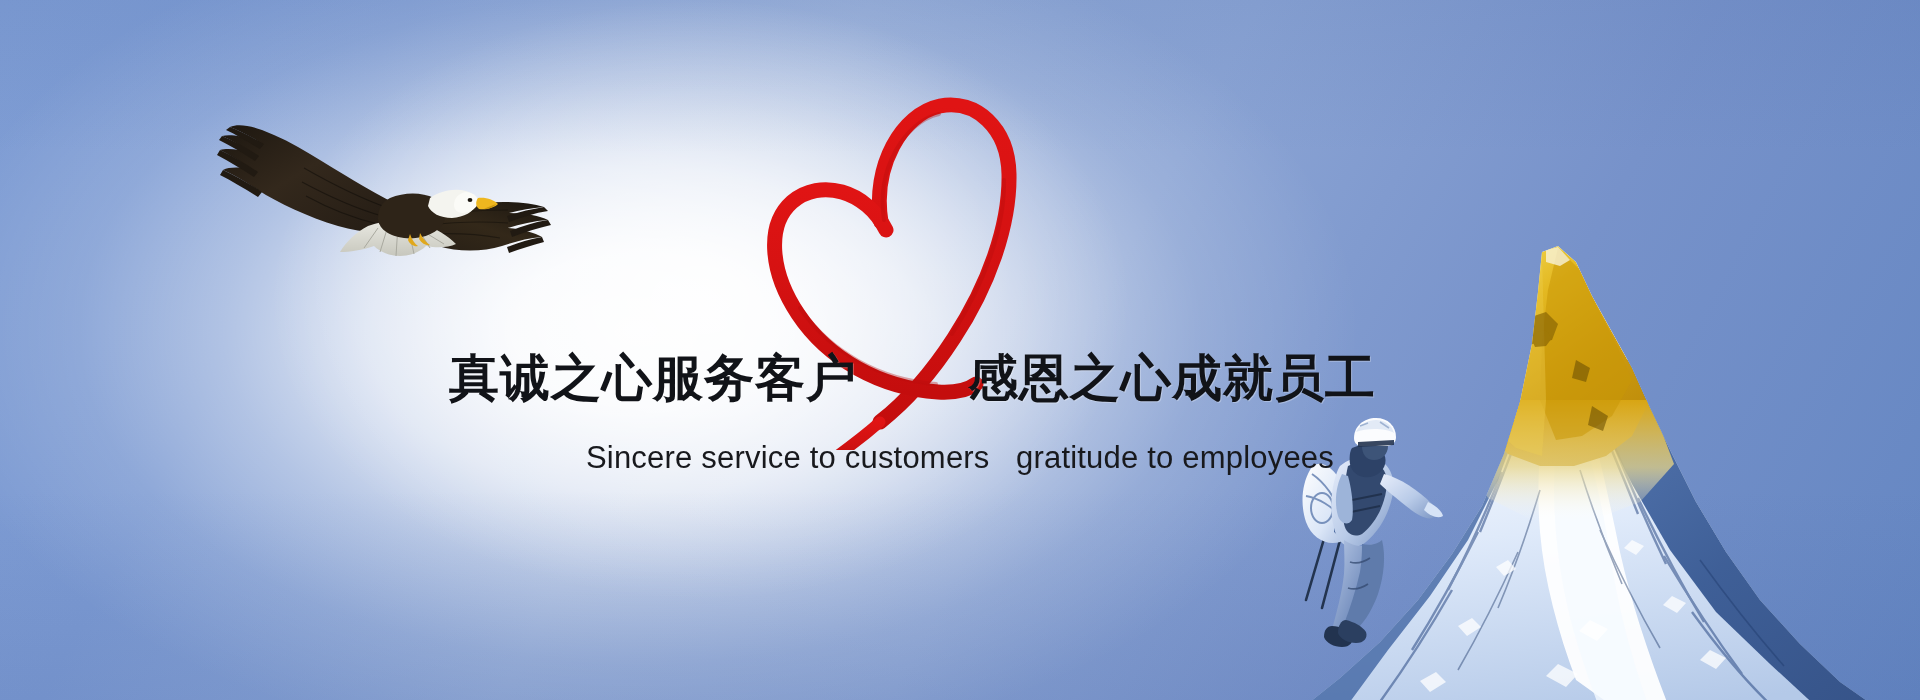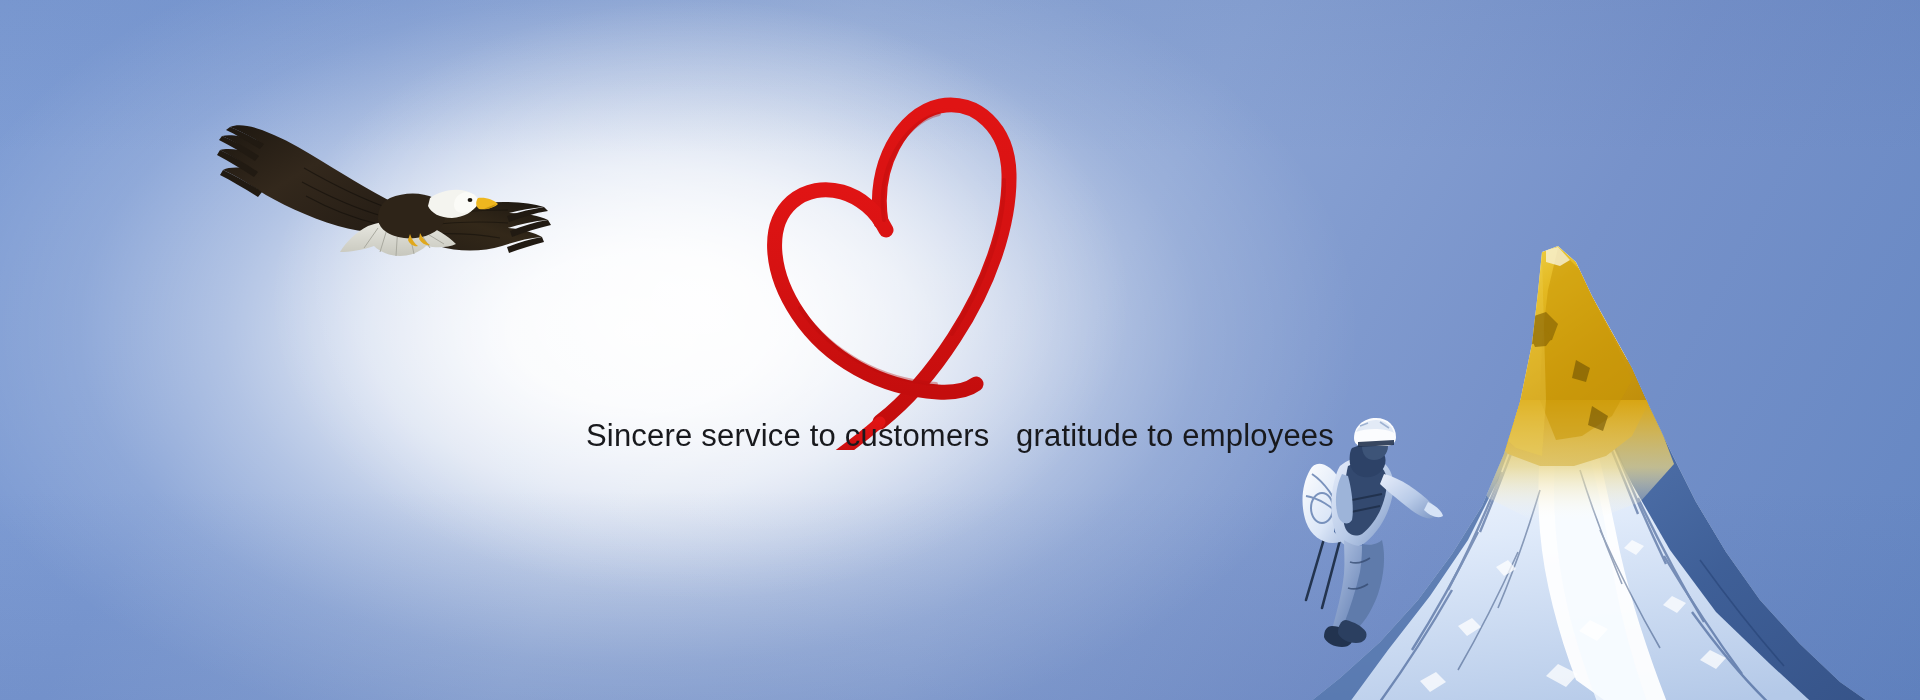--- a/index.html
+++ b/index.html
@@ -73,21 +73,21 @@
     position:absolute;top:0;
     font-family:"DejaVu Sans","Liberation Sans",sans-serif;
     font-weight:bold;font-size:50px;line-height:64px;
     color:#111318;letter-spacing:1px;white-space:nowrap;
     text-shadow:1px 1px 0 rgba(255,255,255,.28);
   }
   .hl-left{left:449px;}
   .hl-right{left:968px;}
 
   .subline{
-    position:absolute;top:414px;left:0;width:1920px;text-align:center;
+    position:absolute;top:436px;left:0;width:1920px;text-align:center;
   }
   .sub-text{
     display:inline-block;
     font-family:"Liberation Sans","DejaVu Sans",sans-serif;
     font-weight:400;font-size:31px;line-height:44px;
     color:#18191d;letter-spacing:.2px;white-space:pre;
   }
 </style>
 </head>
 <body>
@@ -409,18 +409,22 @@
         <path d="M52,184 C58,186 66,184 72,180"></path>
       </g>
 
       <path d="M36,222 C44,222 52,226 56,232 C58,238 54,243 46,243
                C38,243 30,239 28,233 C28,226 31,222 36,222 Z" fill="#22334f"></path>
       <path d="M50,216 C58,218 66,222 70,228 C72,234 68,239 60,239
                C52,239 44,235 42,229 C42,222 45,216 50,216 Z" fill="#2b3f60"></path>
     </svg>
   </div>
 
+  <div class="headline">
+    <span class="hl-left">真诚之心服务客户</span>
+    <span class="hl-right">感恩之心成就员工</span>
+  </div>
 
   <div class="subline">
     <span class="sub-text">Sincere service to customers   gratitude to employees</span>
   </div>
 
 </div>
 
 </body></html>

